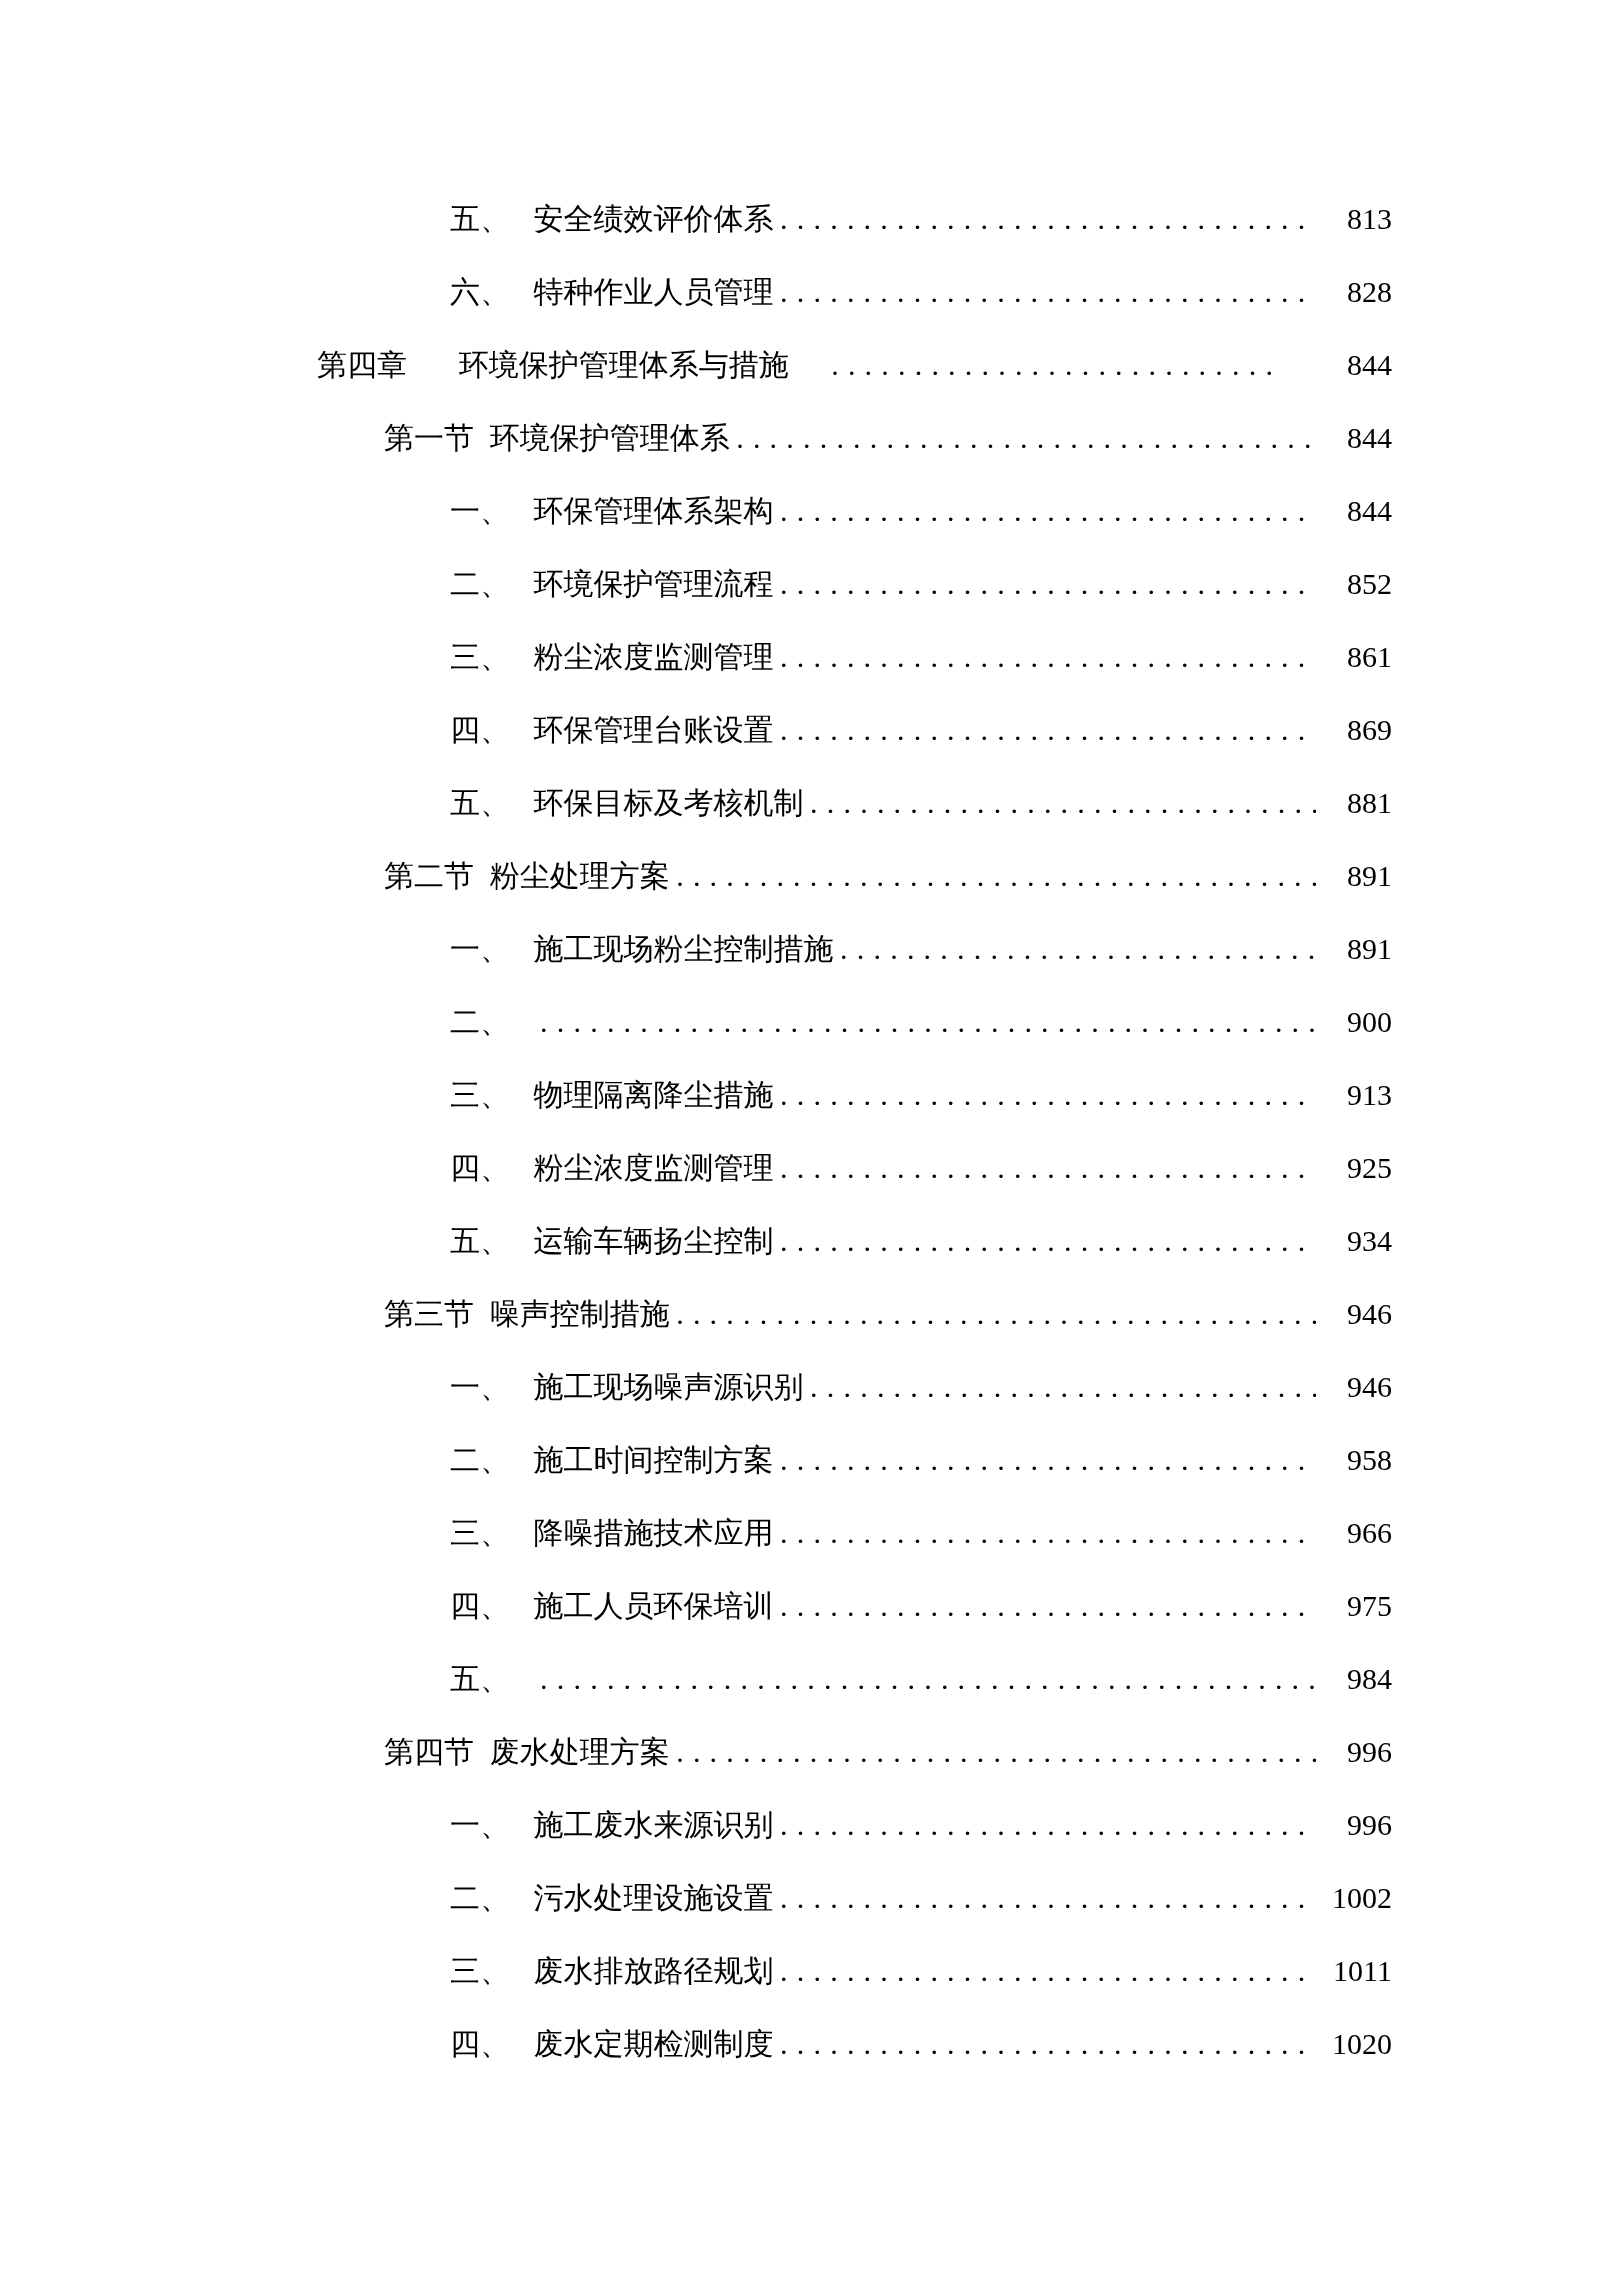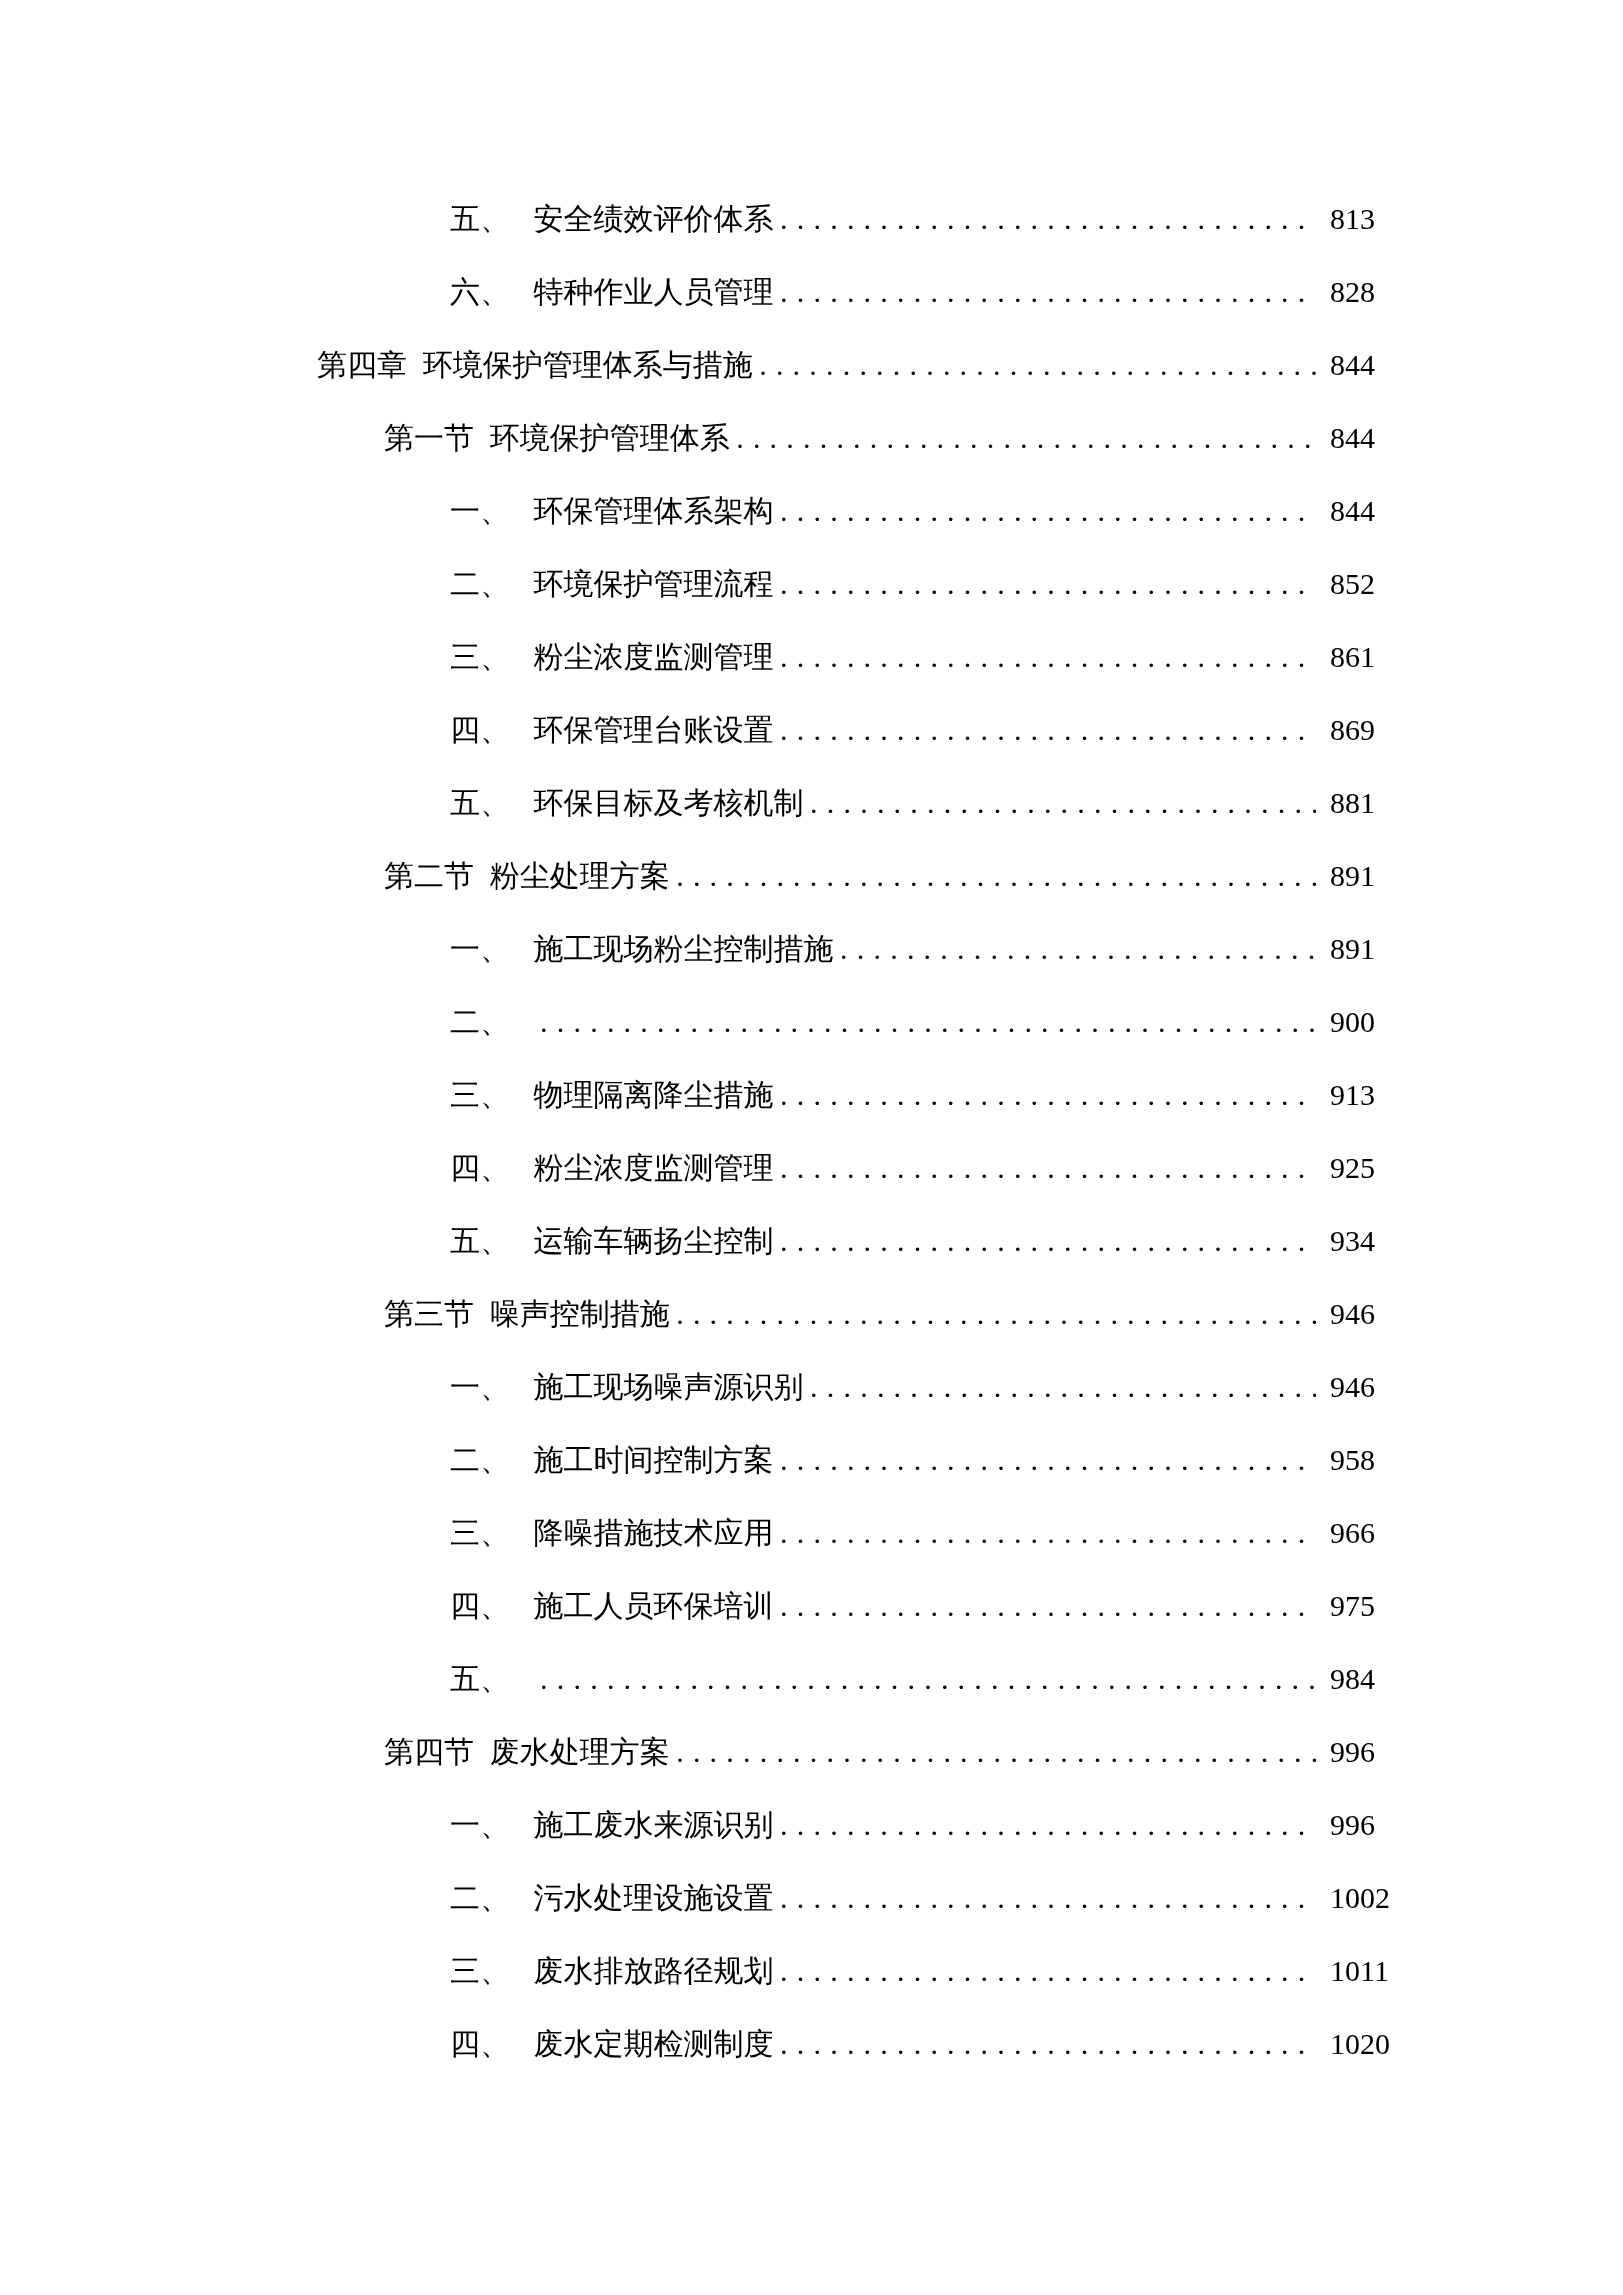--- a/index.html
+++ b/index.html
@@ -23,21 +23,21 @@
     width: 1075px;
   }
   .row {
     display: flex;
     align-items: baseline;
     height: 73px;
     line-height: 73px;
     font-size: 30px;
     white-space: nowrap;
   }
-  .row.level-chapter { padding-left: 0; }
+  .row.level-chapter { padding-left: 0; gap: 36px; }
   .row.level-section { padding-left: 67px; }
   .row.level-item    { padding-left: 133px; }
   .prefix { flex: 0 0 auto; }
   .level-chapter .prefix,
   .level-section .prefix { margin-right: 15.7px; }
   .level-item .prefix    { margin-right: 23.6px; }
   .title { flex: 0 0 auto; }
   .leader {
     flex: 1 1 auto;
     min-width: 0;
@@ -45,21 +45,21 @@
     margin-left: 6.5px;
   }
   .leader::after {
     content: "................................................................................................";
     letter-spacing: 9.2px;
   }
   .pagenum {
     flex: 0 0 auto;
     margin-left: 14px;
     min-width: 62px;
-    text-align: left;
+    text-align: right;
   }
 </style>
 </head>
 <body>
 
 <div class="page">
   <div class="toc">
       <div class="row level-item">
     <span class="prefix">五、</span>
     <span class="title">安全绩效评价体系</span>

